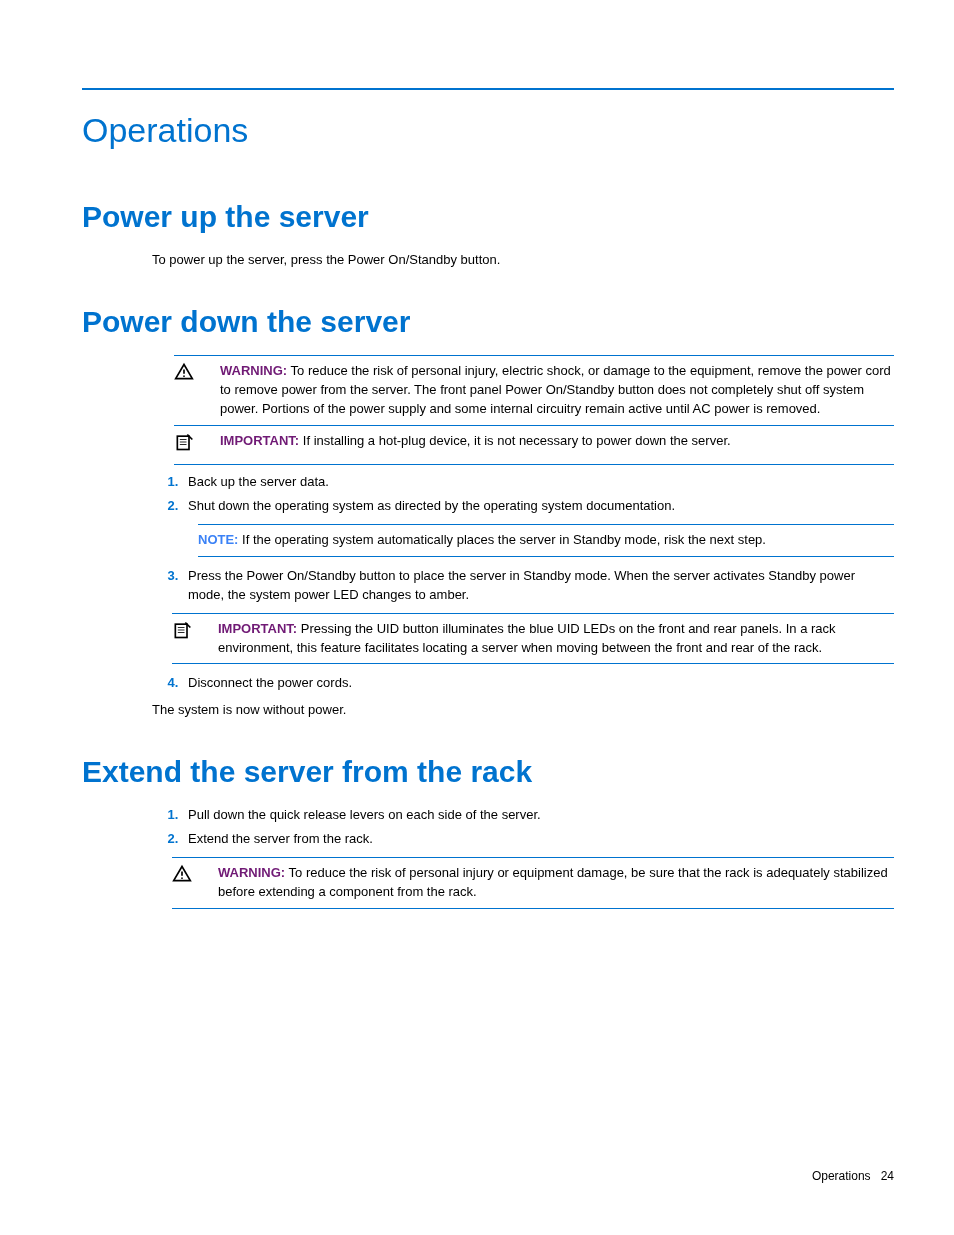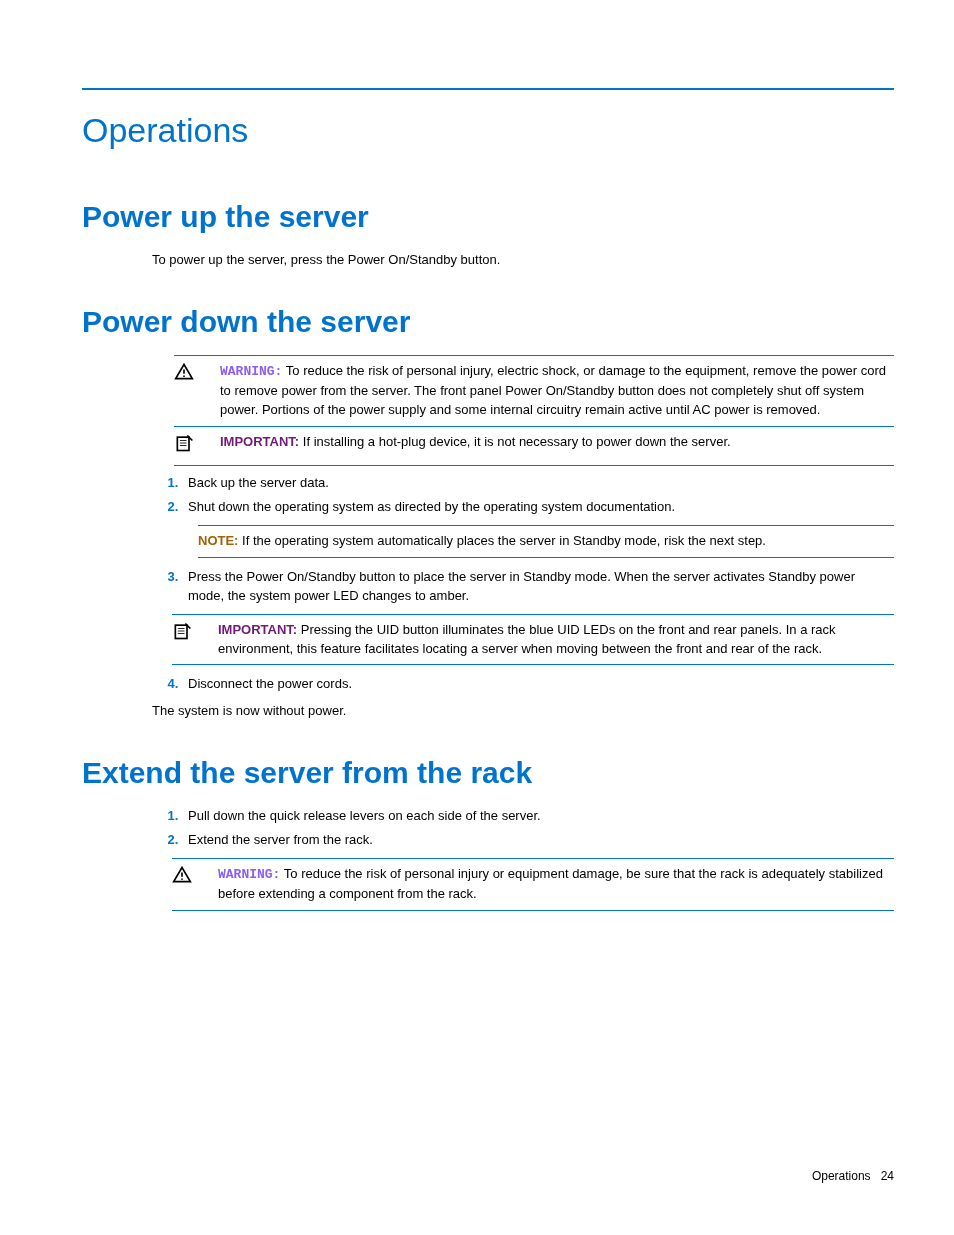--- a/index.html
+++ b/index.html
@@ -56,23 +56,23 @@
     display: flex;
   }
   .callout-icon {
     width: 46px;
     flex-shrink: 0;
     color: #333;
   }
   .callout-body {
     flex: 1;
   }
-  .label-warn { color: #8b5cf6; font-weight: bold; font-family: Liberation Mono, monospace; }
+  .label-warn { color: #701a75; font-weight: bold; }
   .label-imp  { color: #701a75; font-weight: bold; }
-  .label-note { color: #a16207; font-weight: bold; }
+  .label-note { color: #3b82f6; font-weight: bold; }
   ol.steps {
     margin-left: 70px;
     padding-left: 30px;
     margin-top: 8px;
     margin-bottom: 8px;
   }
   ol.steps > li {
     margin-bottom: 6px;
     padding-left: 6px;
   }

